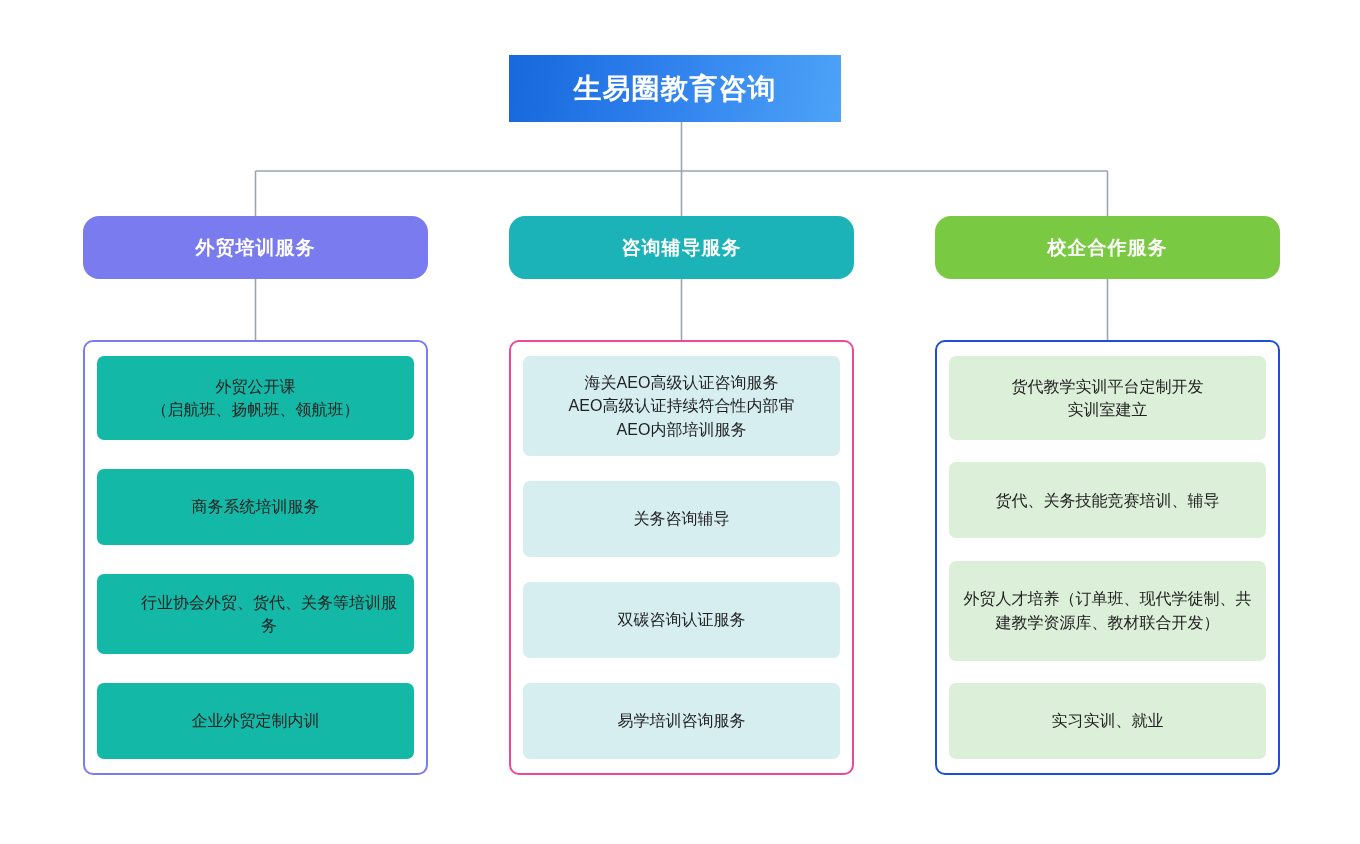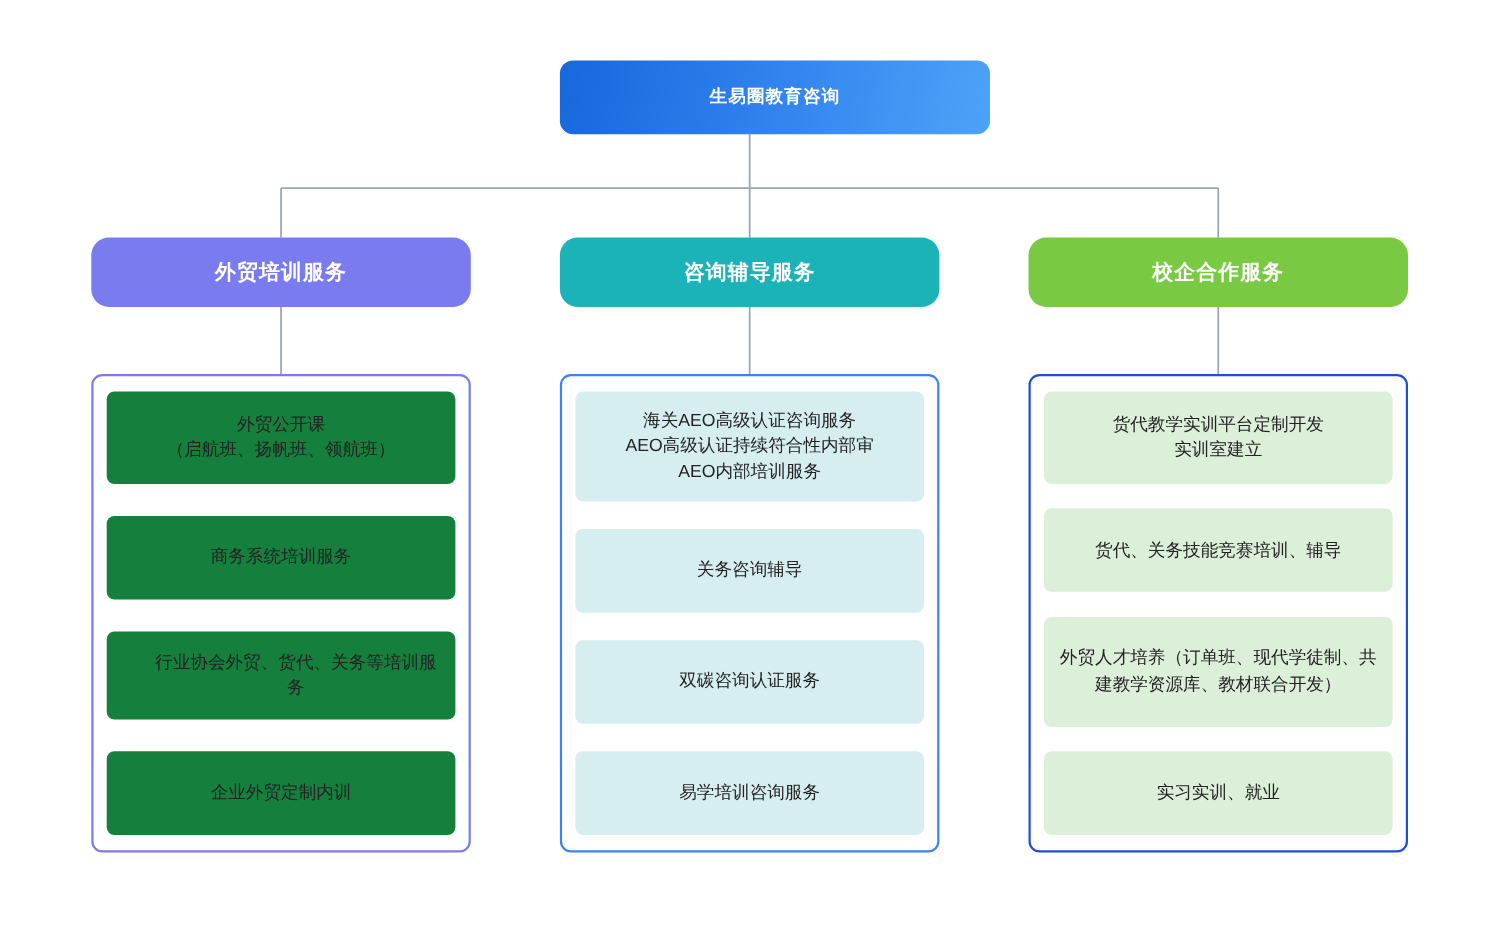--- a/index.html
+++ b/index.html
@@ -27,29 +27,29 @@
     width: 1360px;
     height: 844px;
     pointer-events: none;
   }
 
   
   .root-node {
     position: absolute;
     left: 509px;
     top: 55px;
-    width: 391px;
+    width: 332px;
     height: 67px;
-    border-radius: 12px;
+    border-radius: 0;
     background: linear-gradient(100deg, #1668dc 0%, #2f80ed 45%, #4da3f7 100%);
     display: flex;
     align-items: center;
     justify-content: center;
     color: #ffffff;
-    font-size: 16px;
+    font-size: 28px;
     font-weight: bold;
     letter-spacing: 1px;
   }
 
   
   .column {
     position: absolute;
     top: 216px;
     width: 345px;
   }
@@ -79,36 +79,36 @@
     width: 345px;
     height: 435px;
     border-radius: 10px;
     background: #ffffff;
     padding: 14px 12px;
     display: flex;
     flex-direction: column;
     justify-content: space-between;
   }
   .group-box.purple { border: 2px solid #7b7bf0; }
-  .group-box.teal   { border: 2px solid #3b82f6; }
+  .group-box.teal   { border: 2px solid #ec4899; }
   .group-box.green  { border: 2px solid #1d4ed8; }
 
   .item-card {
     border-radius: 7px;
     display: flex;
     align-items: center;
     justify-content: center;
     text-align: center;
     color: #222222;
     font-size: 16px;
     line-height: 1.45;
     padding: 10px 12px;
     white-space: pre-line;
   }
-  .item-card.purple { background: #15803d; }
+  .item-card.purple { background: #14b8a6; }
   .item-card.teal   { background: #d7eef0; }
   .item-card.green  { background: #dcefd9; }
 
   .h-3line { height: 100px; }
   .h-2line { height: 84px;  }
   .h-1line { height: 76px;  }
   .h-1line-tall { height: 80px; padding-left: 39px; }
 </style>
 </head>
 <body>

